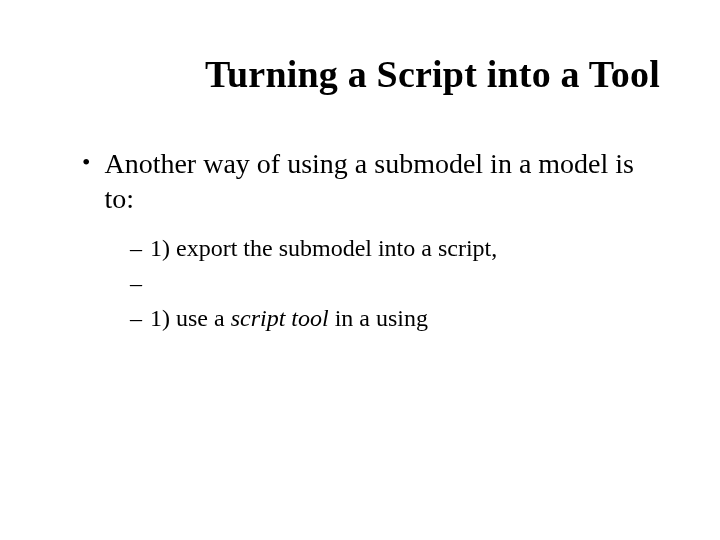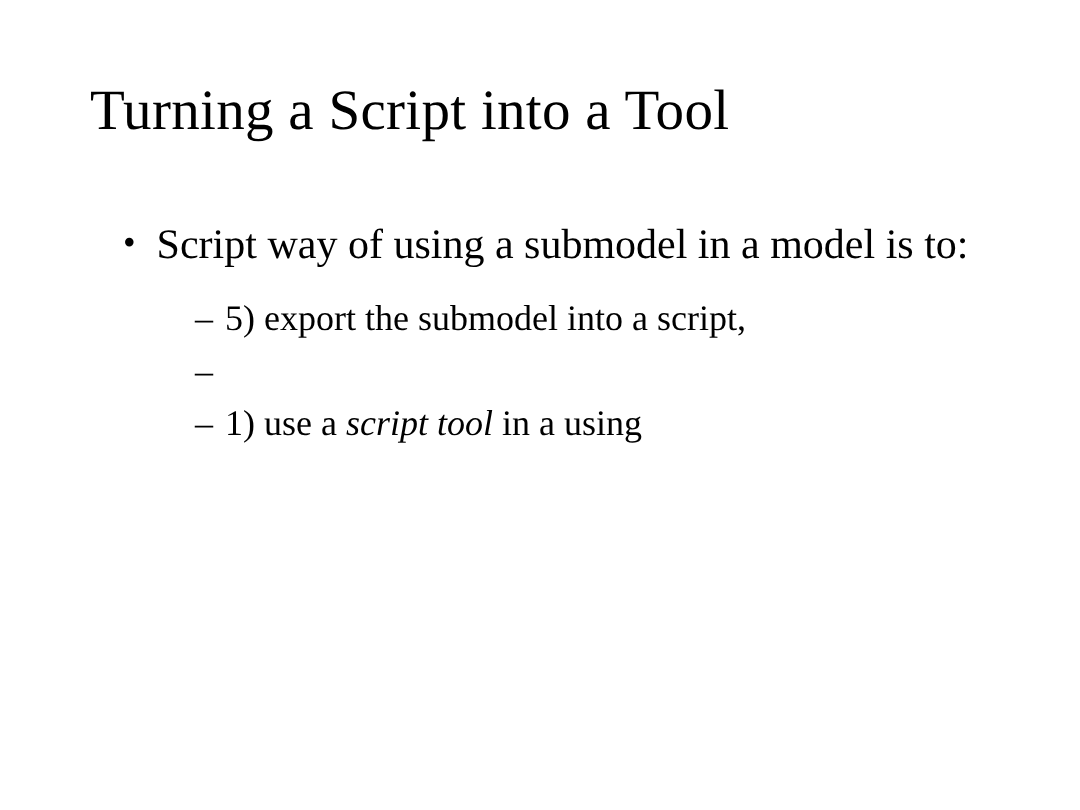--- a/index.html
+++ b/index.html
@@ -12,22 +12,22 @@
       position: relative;
       overflow: hidden;
     }
     .slide {
       width: 100%;
       height: 100%;
       padding: 52px 60px 0 60px;
     }
     .title {
       font-size: 38px;
-      font-weight: normal;
-      text-align: left;
+      font-weight: bold;
+      text-align: right;
       margin-bottom: 50px;
       letter-spacing: 0.2px;
     }
     .bullet-level-1 {
       display: flex;
       align-items: flex-start;
       font-size: 28px;
       line-height: 1.25;
       margin-left: 22px;
       margin-bottom: 15px;
@@ -52,27 +52,27 @@
     .italic { font-style: italic; text-align: right; }
   </style>
 </head>
 <body>
 
 <div class="slide">
   <h1 class="title">Turning a Script into a Tool</h1>
 
   <div class="bullet-level-1">
     <span class="bullet-marker-1">•</span>
-    <span>Script way of using a submodel in a model is to:</span>
+    <span>Another way of using a submodel in a model is to:</span>
   </div>
 
   <div class="sub-list">
     <div class="bullet-level-2">
       <span class="bullet-marker-2">–</span>
-      <span>5) export the submodel into a script,</span>
+      <span>1) export the submodel into a script,</span>
     </div>
     <div class="bullet-level-2">
       <span class="bullet-marker-2">–</span>
     </div>
     <div class="bullet-level-2">
       <span class="bullet-marker-2">–</span>
       <span>
         <span>1) use a </span><span class="italic">script tool</span><span> in a using</span>
       </span>
     </div>

